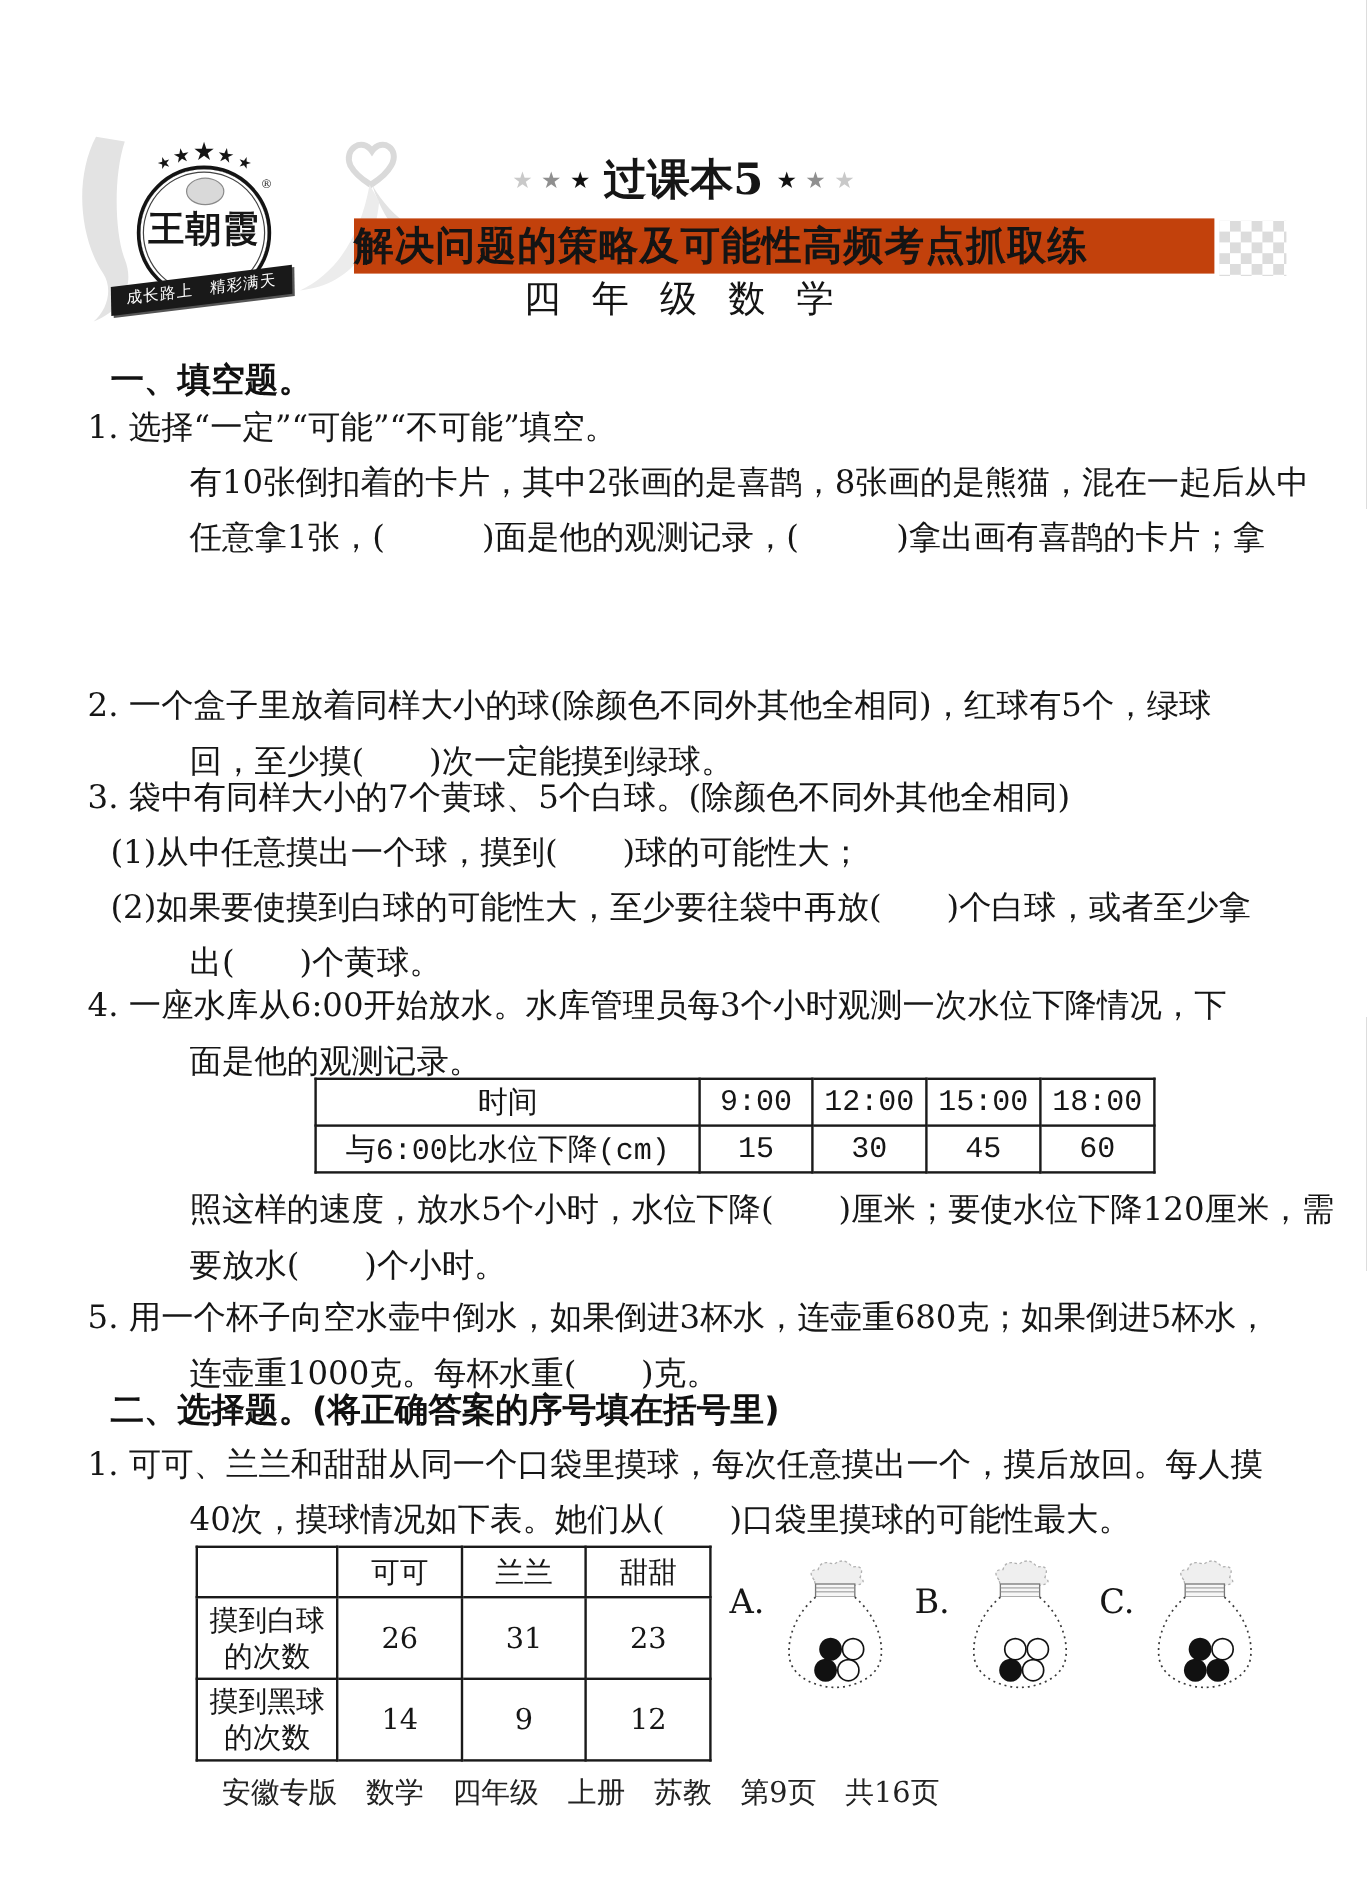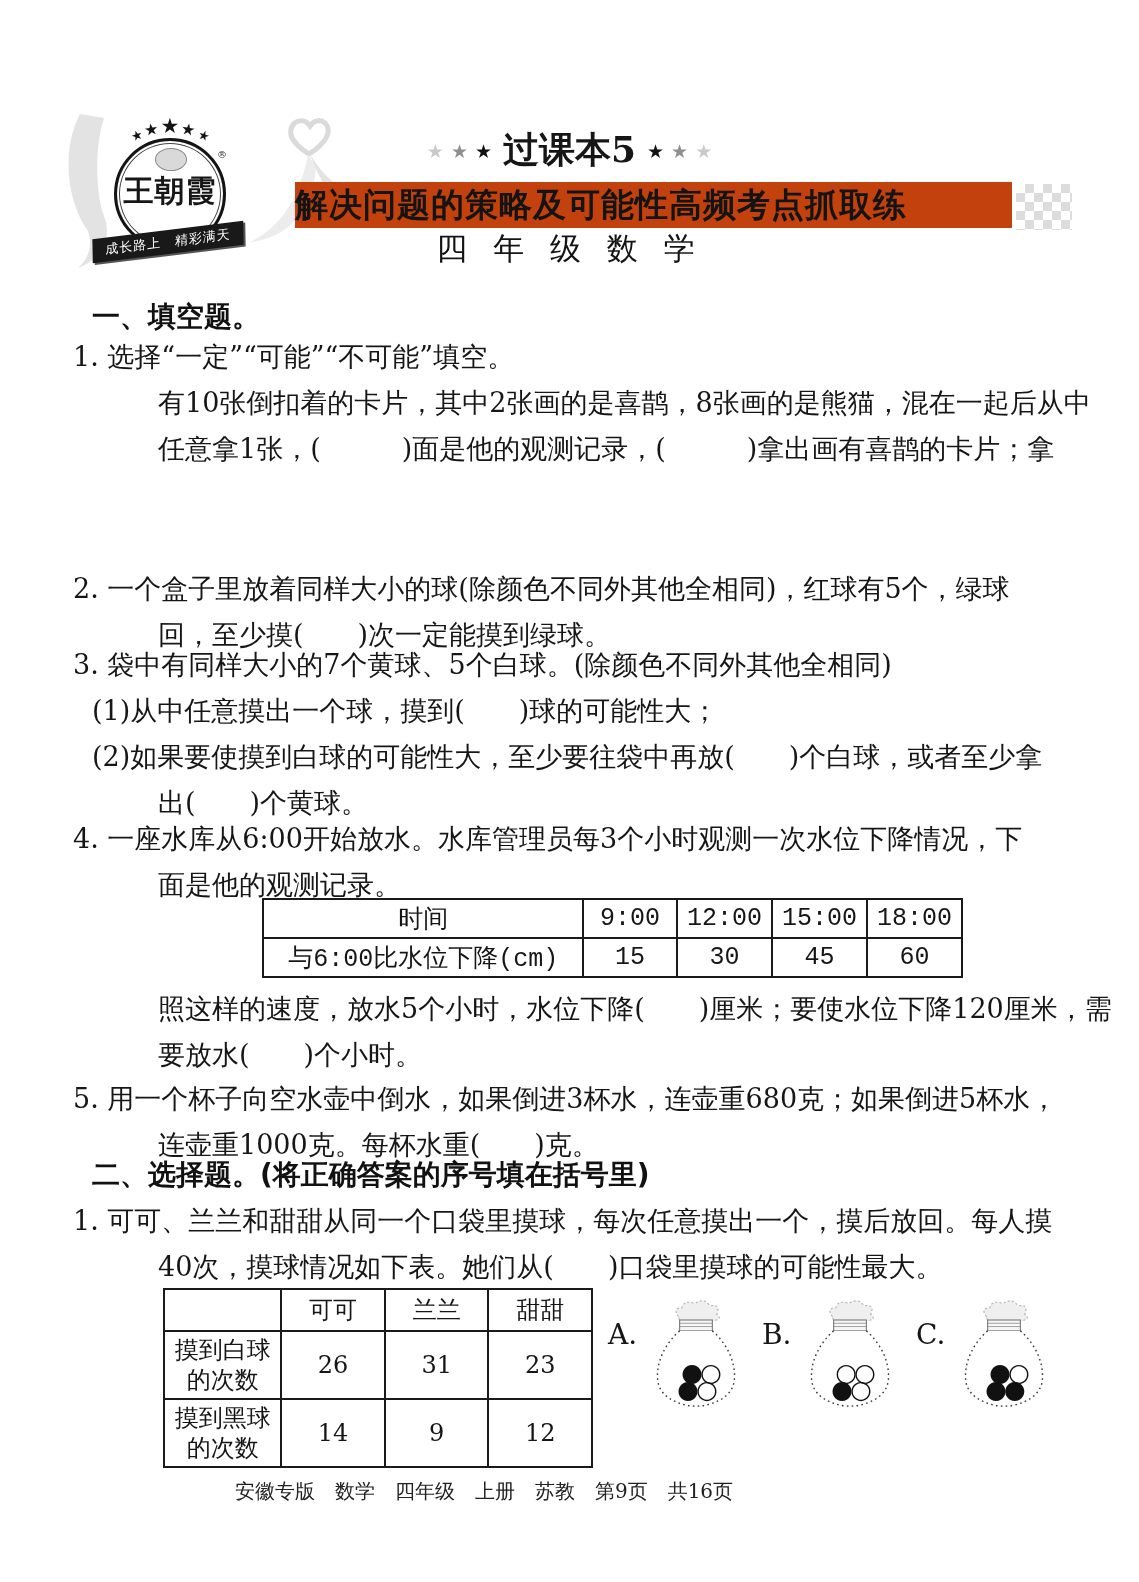--- a/index.html
+++ b/index.html
@@ -87,21 +87,21 @@
   .bag-group{position:relative;width:150px;height:132px;}
   .bag-label{position:absolute;left:2px;top:22px;font-size:28px;font-family:"DejaVu Serif",serif;}
   .bag{position:absolute;left:44px;top:0;width:92px;height:120px;}
   .balls{position:absolute;left:44px;top:0;width:92px;height:120px;text-align:center;
          letter-spacing:-3px;color:#111;}
   .balls .brow{line-height:17px;font-size:25px;font-family:"DejaVu Sans",sans-serif;}
   .brow1{padding-top:68px;transform:translateX(4px);}
   
   .footer{
     position:absolute;left:0;top:1478px;width:968px;text-align:center;
-    font-size:20px;color:#222;font-family:"DejaVu Serif","Liberation Serif",serif;
+    font-size:24px;color:#222;font-family:"DejaVu Serif","Liberation Serif",serif;
   }
 </style>
 </head>
 <body>
 
 <div class="page">
 
   <svg class="logo-decor" width="380" height="170" viewBox="0 0 380 170">
     <path d="M20,6 C2,40 6,90 26,120 C34,132 30,150 18,160 C44,150 52,128 44,108 C36,88 34,40 44,10 Z" fill="#e3e3e3"></path>
     <path d="M232,30 c-6,-14 10,-24 18,-12 c8,-12 24,-2 16,12 c-5,9 -14,14 -17,16 c-3,-2 -12,-7 -17,-16 z" fill="none" stroke="#dadada" stroke-width="5"></path>

